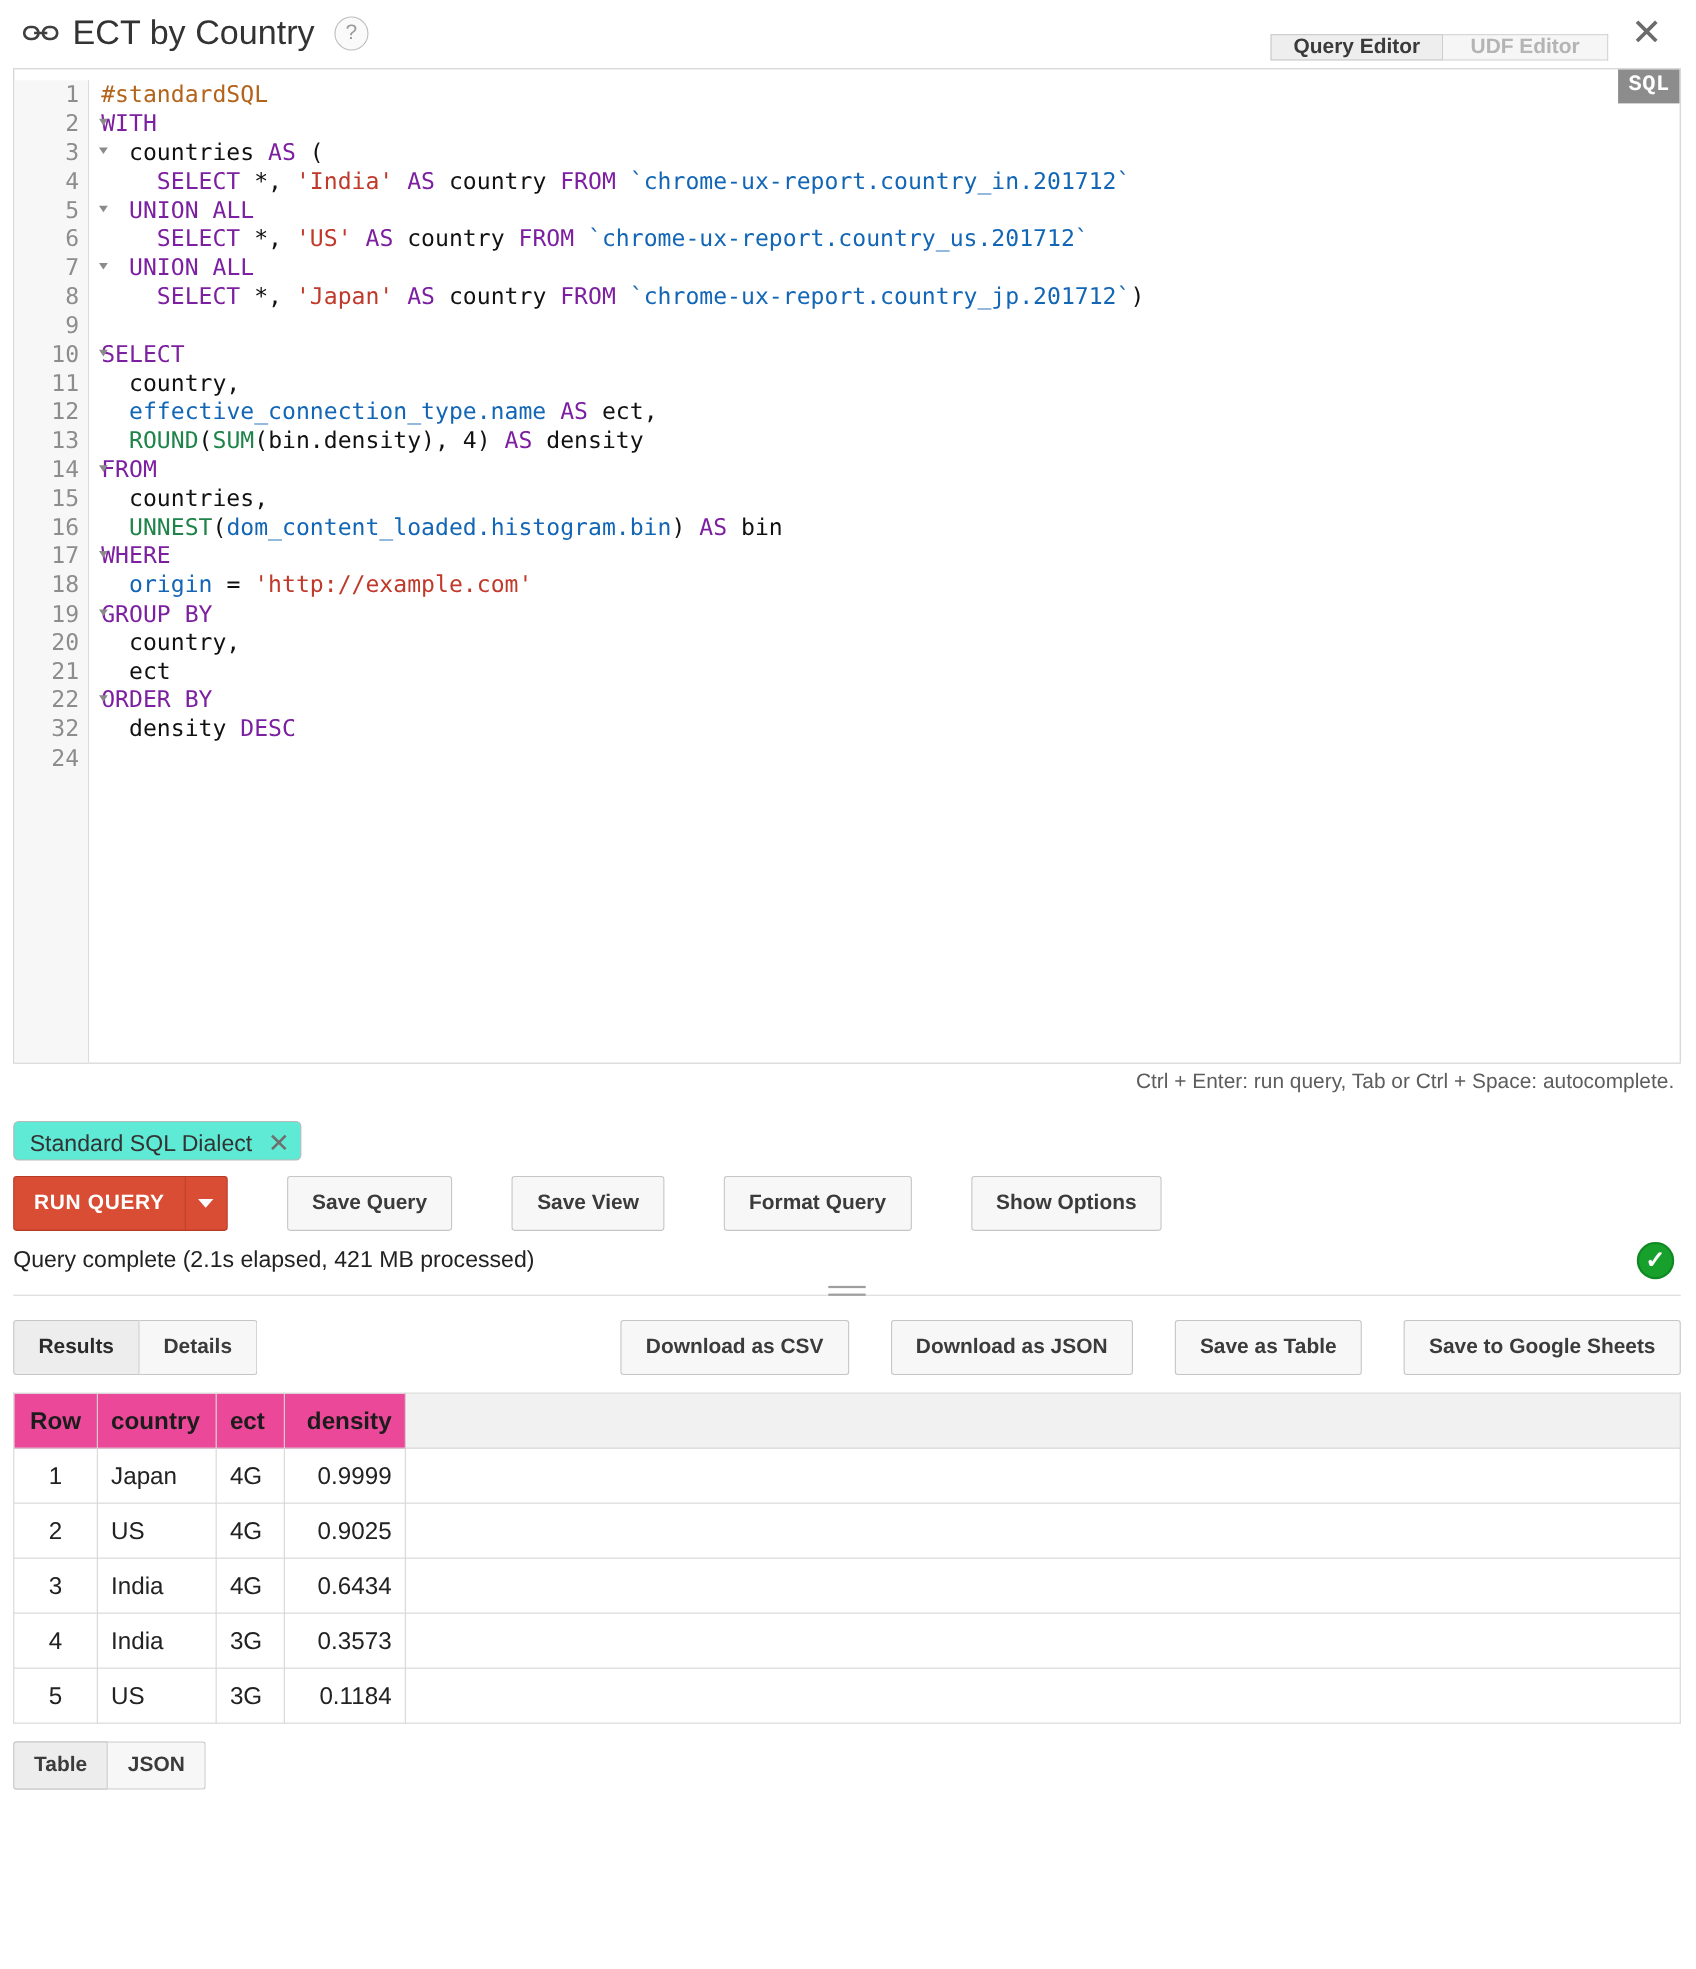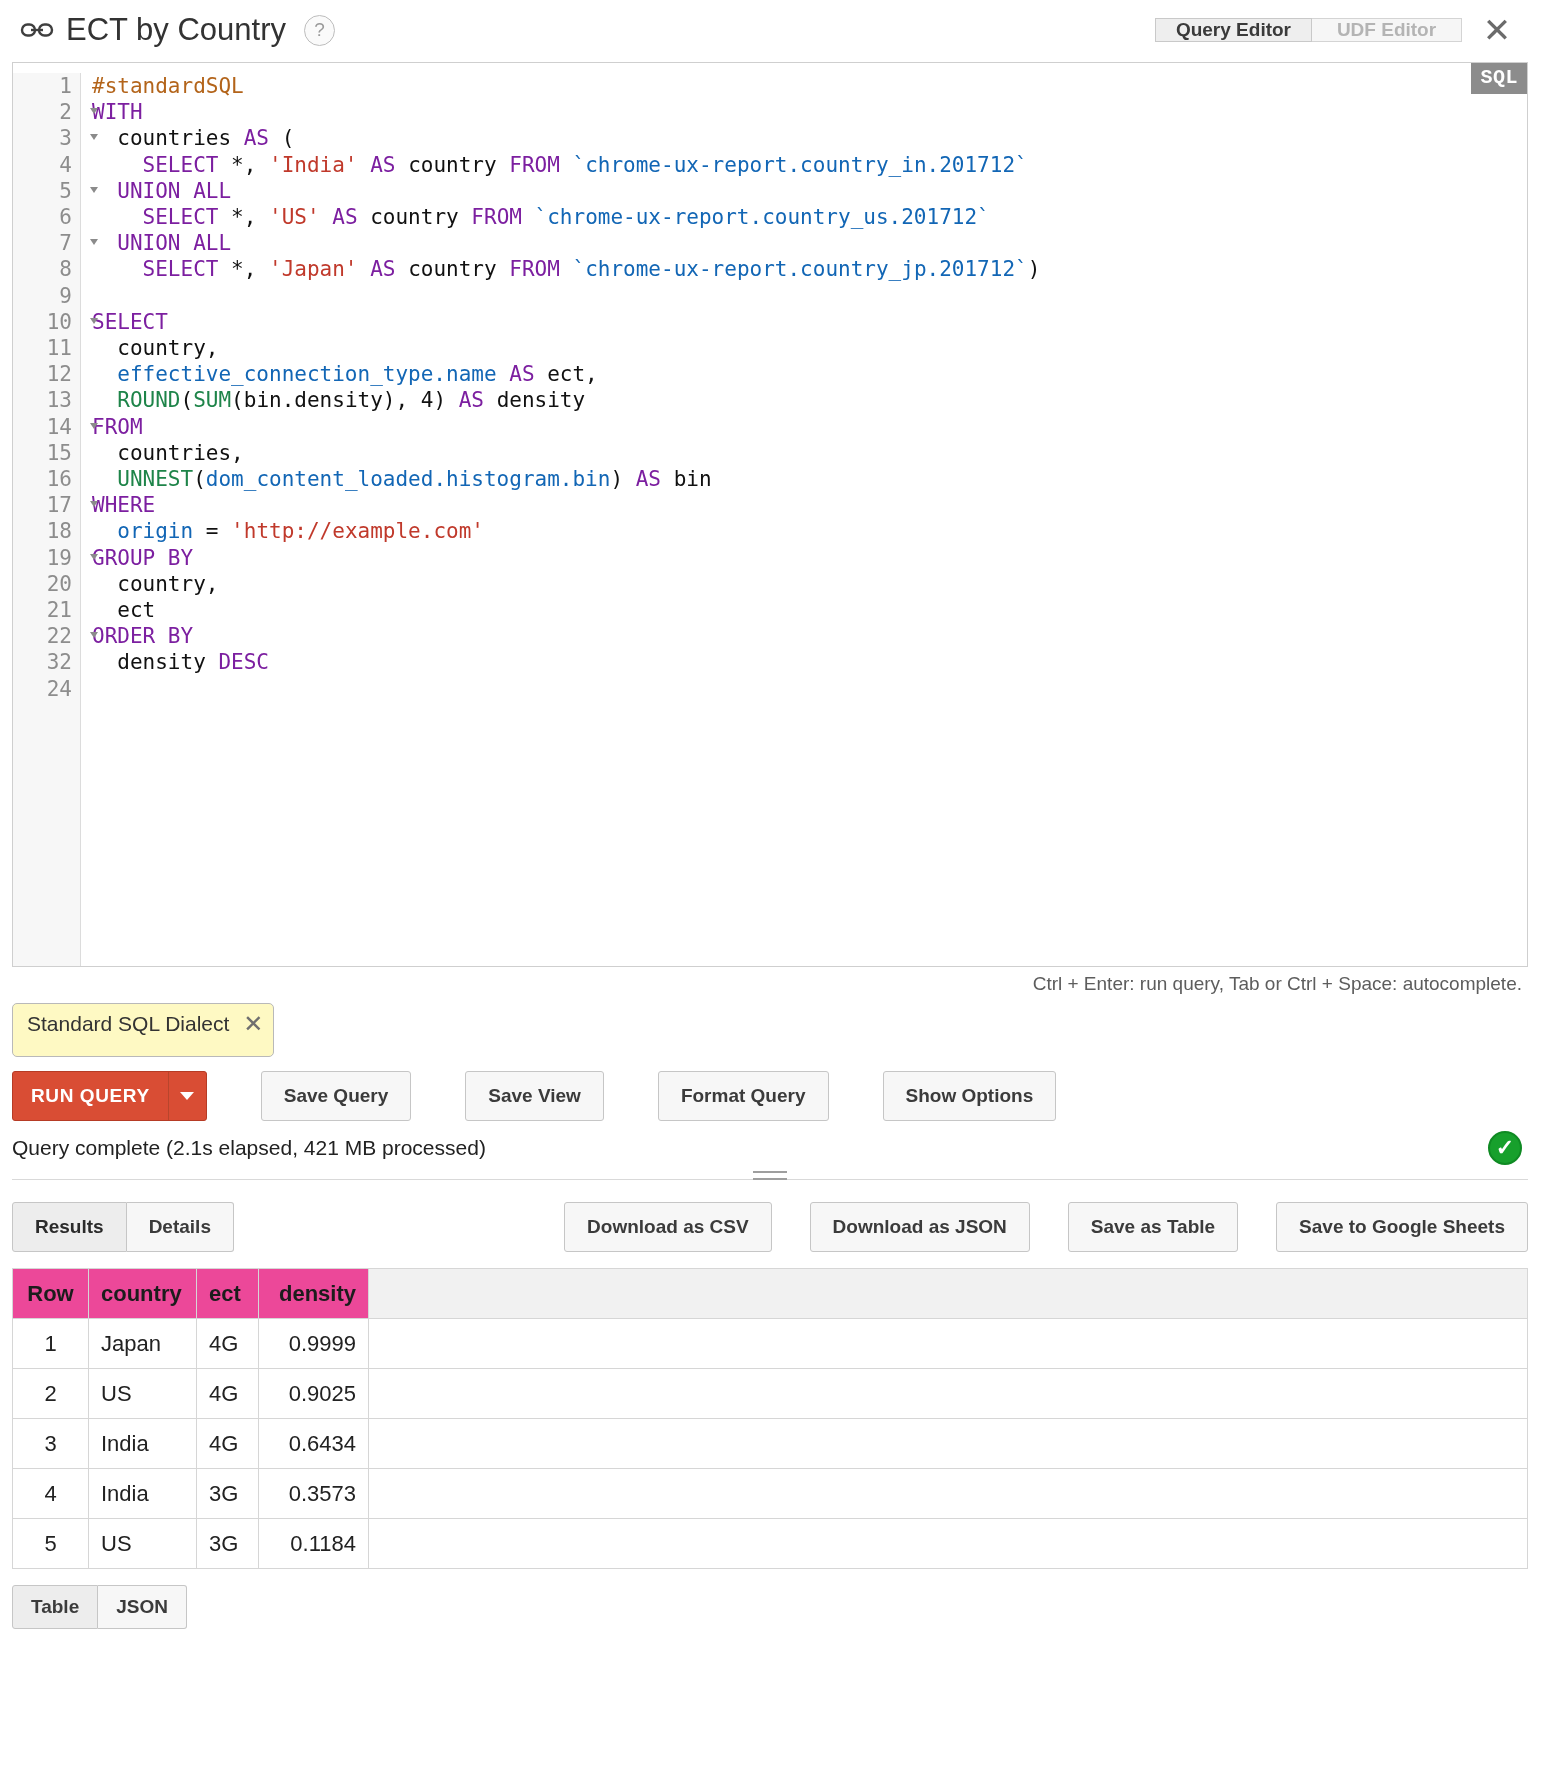--- a/index.html
+++ b/index.html
@@ -30,21 +30,21 @@
     white-space: nowrap;
   }
   .help-badge {
     width: 31px; height: 31px; border-radius: 50%;
     border: 1px solid #bdbdbd; color: #9a9a9a;
     background: #fafafa;
     display: flex; align-items: center; justify-content: center;
     font-size: 19px; margin-left: 18px; flex: none;
   }
   .header-spacer { flex: 1 1 auto; }
-  .editor-tabs { display: flex; align-items: center; height: 50px; }
+  .editor-tabs { display: flex; align-items: flex-end; height: 50px; }
   .editor-tab {
     display: flex; align-items: center; justify-content: center;
     padding: 0 20px; font-size: 19px; font-weight: bold;
     border: 1px solid #d4d4d4; background: #f6f6f6; color: #b4b4b4;
     min-width: 150px;
   }
   .editor-tab.active {
     background: #eeeeee; color: #3a3a3a;
     border-color: #c9c9c9;
   }
@@ -115,23 +115,23 @@
     display: flex; justify-content: flex-end;
     padding: 6px 18px 0 0;
     font-size: 19px; color: #5d5d5d;
   }
 
   
   .chip-row { padding: 8px 12px 0; }
   .chip {
     display: inline-flex; align-items: center;
     border: 1px solid #b9b9b9; border-radius: 5px;
-    background: #fef9c3;
-    padding: 8px 10px 20px 14px;
-    font-size: 21px; color: #333;
+    background: #5eead4;
+    padding: 8px 10px 2px 14px;
+    font-size: 21px; color: #333; margin-top: 16px;
   }
   .chip .chip-x {
     margin-left: 14px; color: #6f6f6f; font-size: 24px; line-height: 1;
     font-weight: 300;
   }
 
   
   .actions {
     display: flex; align-items: stretch; gap: 16px;
     padding: 14px 12px 0;

